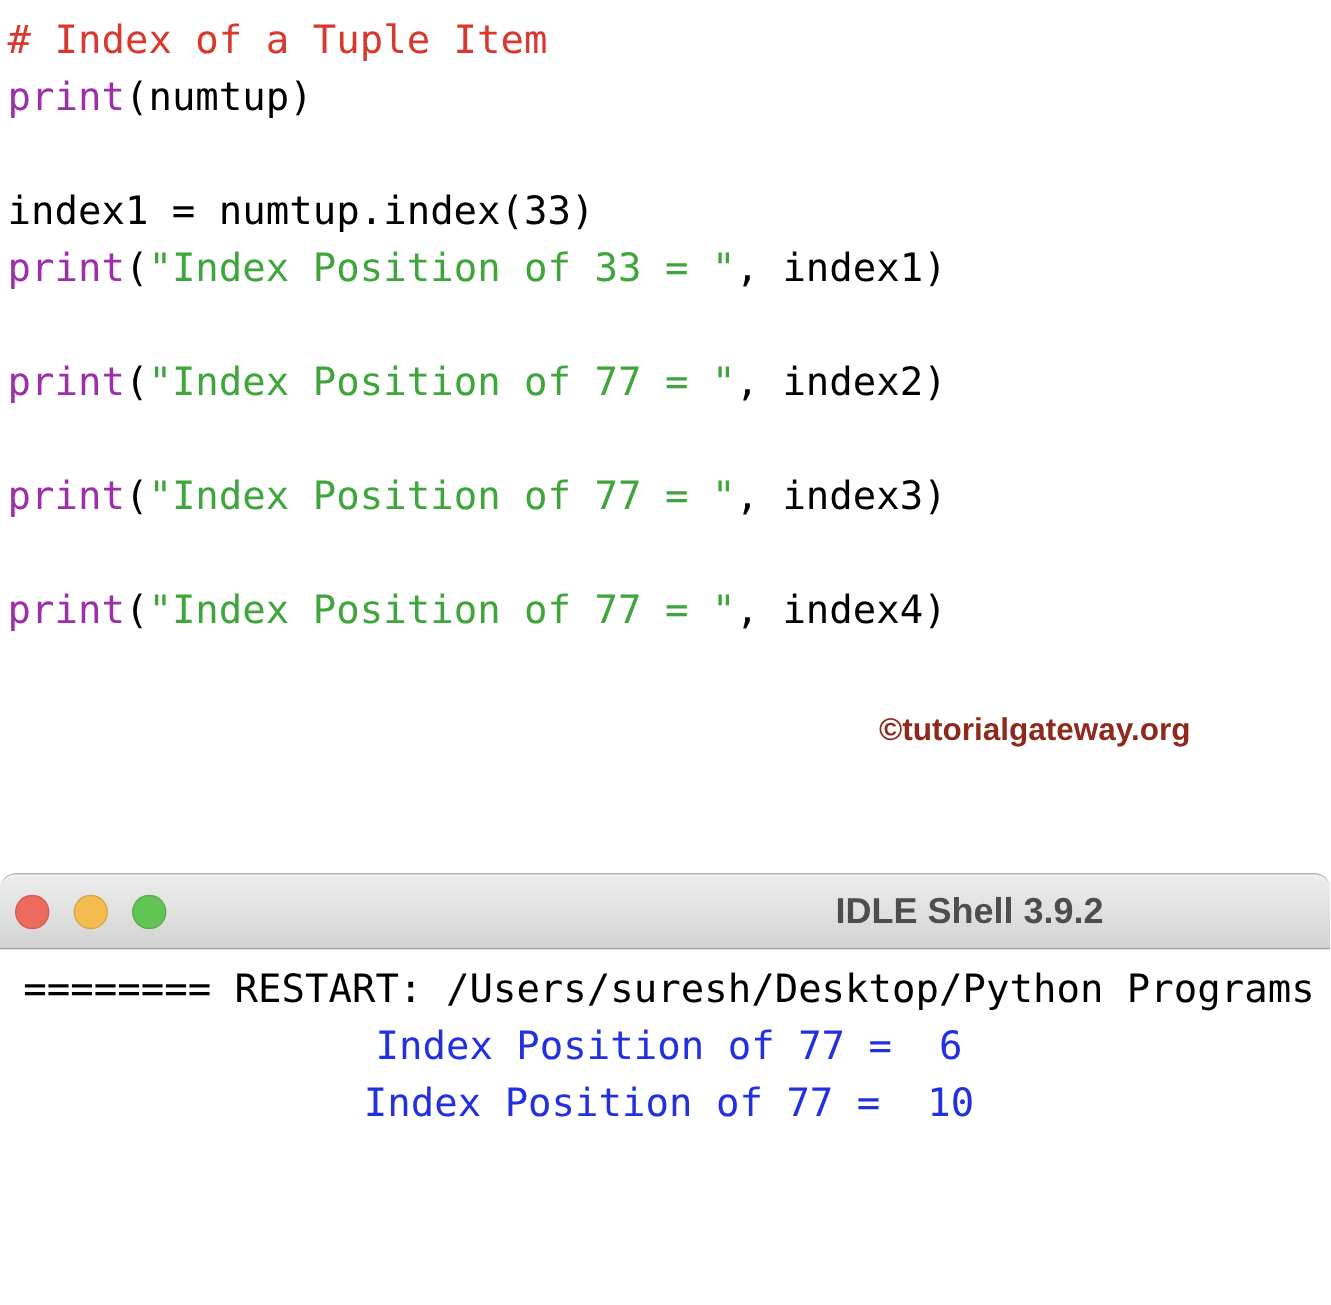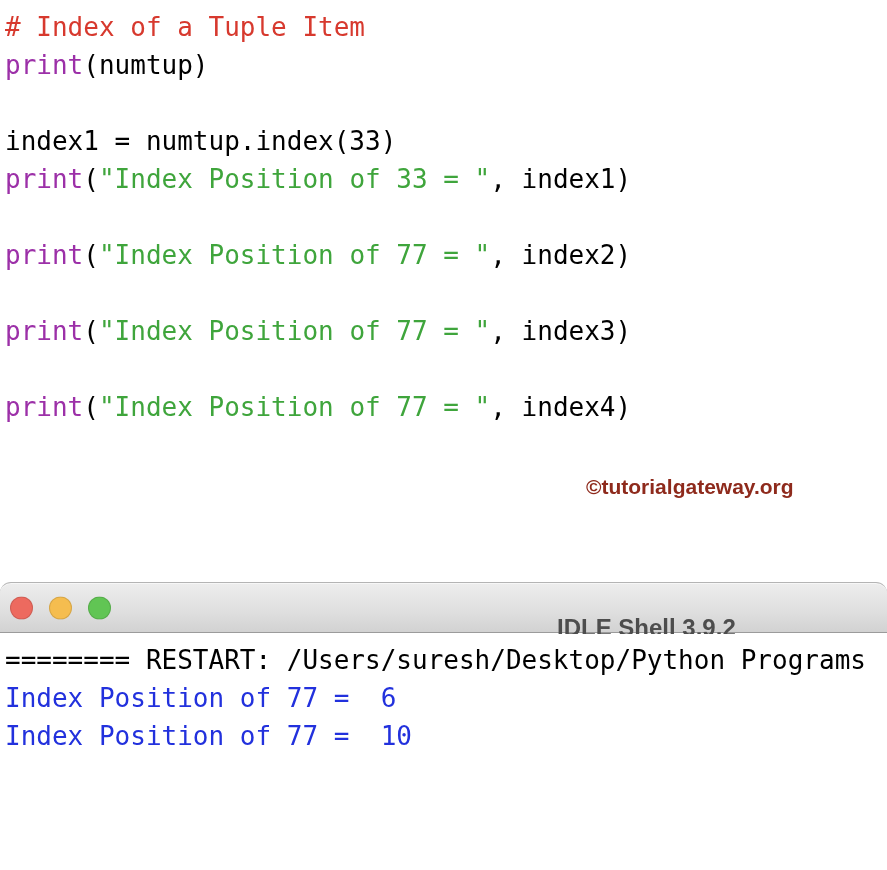--- a/index.html
+++ b/index.html
@@ -58,28 +58,28 @@
   .tl-close    { left:10px; }
   .tl-minimize { left:49px; }
   .tl-zoom     { left:88px; }
   .titlebar-title {
     position:absolute; left:557px; top:50%;
     transform:translateY(-50%);
     font-family:"Liberation Sans", sans-serif;
     font-weight:bold; font-size:24px;
     color:#4d4d4d;
     white-space:nowrap;
-    margin-top:20px;
   }
   
   .shell-output {
     position:absolute; top:634px; left:0; width:887px; height:236px;
     background:#ffffff;
     padding:7px 0 0 5px;
     overflow:hidden;
+    text-align:center;
   }
 </style>
 </head>
 <body>
 
 <div class="editor" id="editor-lines">
     <div class="code-line"><span class="tok-comment"># Index of a Tuple Item</span></div>
     <div class="code-line"><span class="tok-builtin">print</span><span class="tok-plain">(numtup)</span></div>
     <div class="code-line">&nbsp;</div>
     <div class="code-line"><span class="tok-plain">index1 = numtup.index(33)</span></div>

